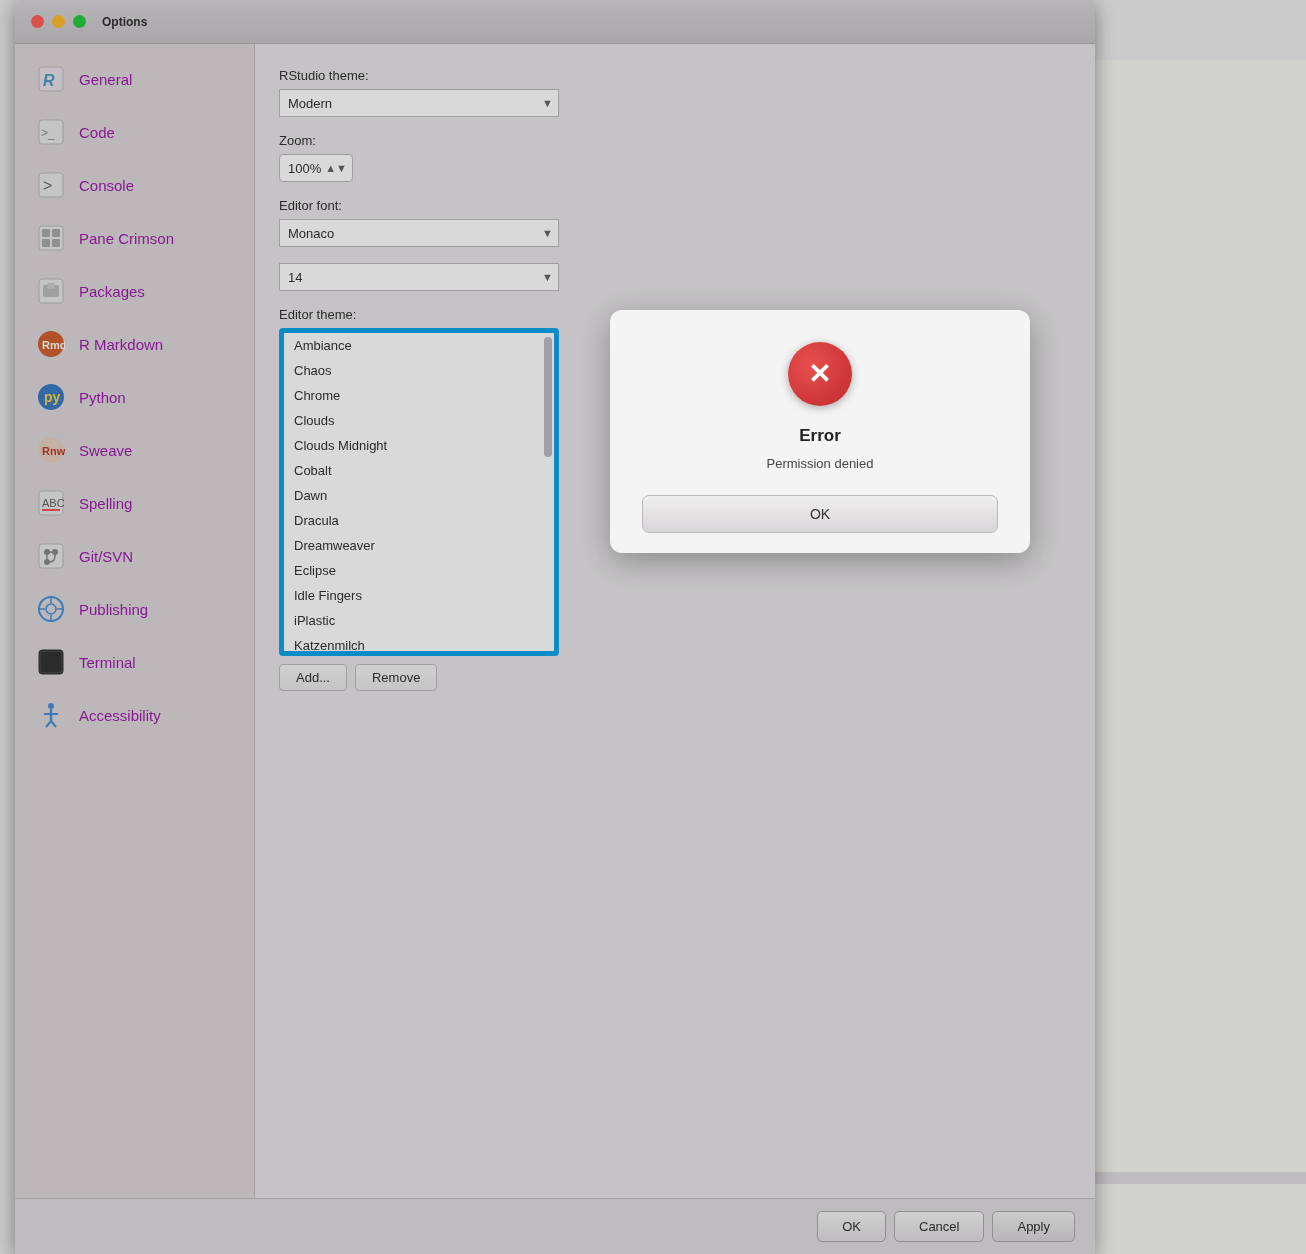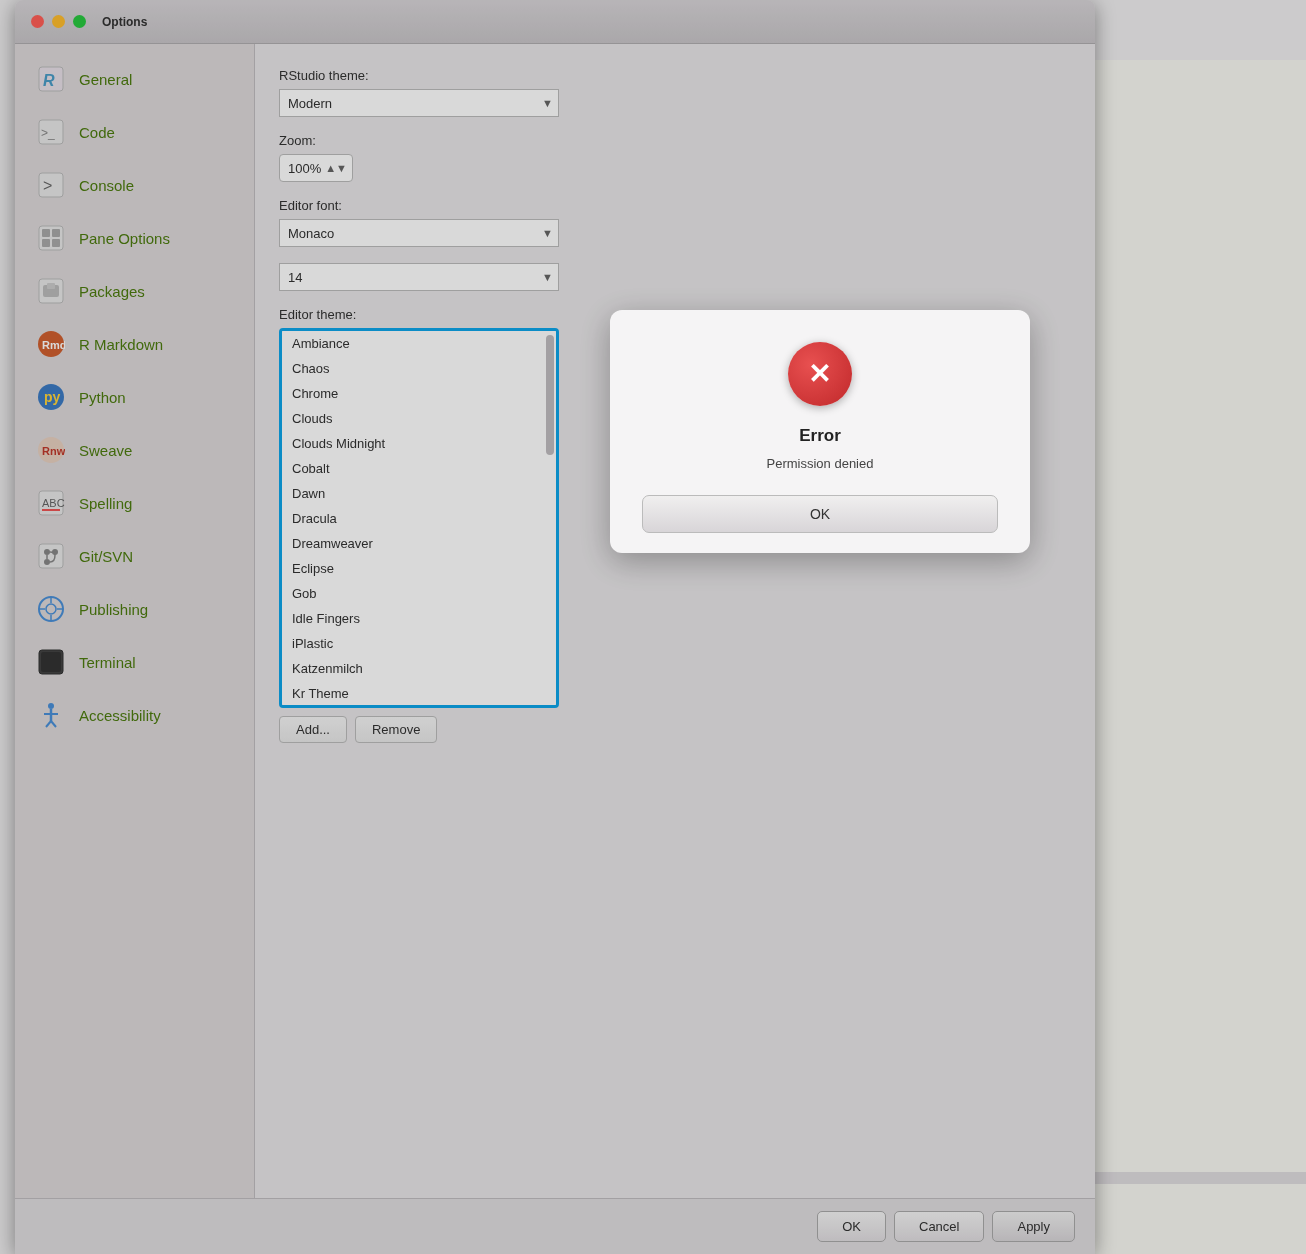--- a/index.html
+++ b/index.html
@@ -128,21 +128,21 @@
       width: 32px;
       height: 32px;
       display: flex;
       align-items: center;
       justify-content: center;
       flex-shrink: 0;
     }
 
     .sidebar-label {
       font-size: 15px;
-      color: #4d7c0f;
+      color: #a21caf;
       font-weight: 400;
     }
 
     
     .main-content {
       flex: 1;
       padding: 24px;
       overflow-y: auto;
       background: #e8e6e8;
     }
@@ -196,23 +196,23 @@
       background: white;
       border: 1px solid #bbb;
       border-radius: 4px;
       padding: 0 8px;
       font-size: 13px;
     }
 
     
     .theme-list-container {
       width: 280px;
-      height: 380px;
+      height: 328px;
       background: white;
-      border: 3px solid #0ea5e9;
+      border: 5px solid #0ea5e9;
       border-radius: 4px;
       overflow-y: auto;
       position: relative;
     }
 
     .theme-list {
       list-style: none;
     }
 
     .theme-item {
@@ -437,21 +437,21 @@
       <div class="sidebar-item">
         <div class="sidebar-icon">
           <svg width="28" height="28" viewBox="0 0 28 28">
             <rect x="2" y="2" width="24" height="24" rx="3" fill="#e8e8e8" stroke="#bbb" stroke-width="1"></rect>
             <rect x="5" y="5" width="8" height="8" fill="#aaa" rx="1"></rect>
             <rect x="15" y="5" width="8" height="8" fill="#aaa" rx="1"></rect>
             <rect x="5" y="15" width="8" height="8" fill="#aaa" rx="1"></rect>
             <rect x="15" y="15" width="8" height="8" fill="#aaa" rx="1"></rect>
           </svg>
         </div>
-        <span class="sidebar-label">Pane Options</span>
+        <span class="sidebar-label">Pane Crimson</span>
       </div>
 
       <div class="sidebar-item">
         <div class="sidebar-icon">
           <svg width="28" height="28" viewBox="0 0 28 28">
             <rect x="2" y="2" width="24" height="24" rx="3" fill="#e8e8e8" stroke="#bbb" stroke-width="1"></rect>
             <rect x="6" y="8" width="16" height="12" rx="2" fill="#bbb"></rect>
             <rect x="10" y="6" width="8" height="6" rx="1" fill="#ccc"></rect>
           </svg>
         </div>
@@ -614,21 +614,20 @@
             <li class="theme-item">Ambiance</li>
             <li class="theme-item">Chaos</li>
             <li class="theme-item">Chrome</li>
             <li class="theme-item">Clouds</li>
             <li class="theme-item">Clouds Midnight</li>
             <li class="theme-item">Cobalt</li>
             <li class="theme-item">Dawn</li>
             <li class="theme-item">Dracula</li>
             <li class="theme-item">Dreamweaver</li>
             <li class="theme-item">Eclipse</li>
-            <li class="theme-item">Gob</li>
             <li class="theme-item">Idle Fingers</li>
             <li class="theme-item">iPlastic</li>
             <li class="theme-item">Katzenmilch</li>
             <li class="theme-item">Kr Theme</li>
           </ul>
 
           <div style="position:absolute; right:2px; top:4px; width:8px; height:120px; background:#c0bdc0; border-radius:4px;"></div>
         </div>
 
         <div class="btn-row">

